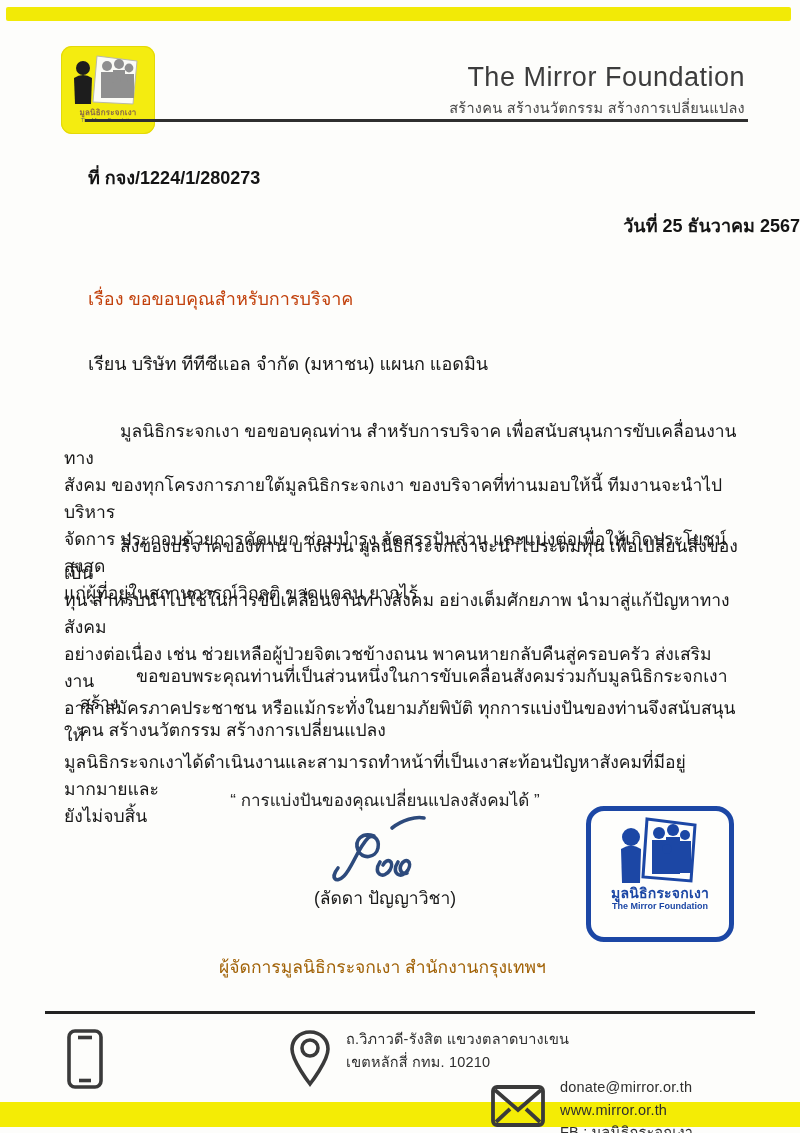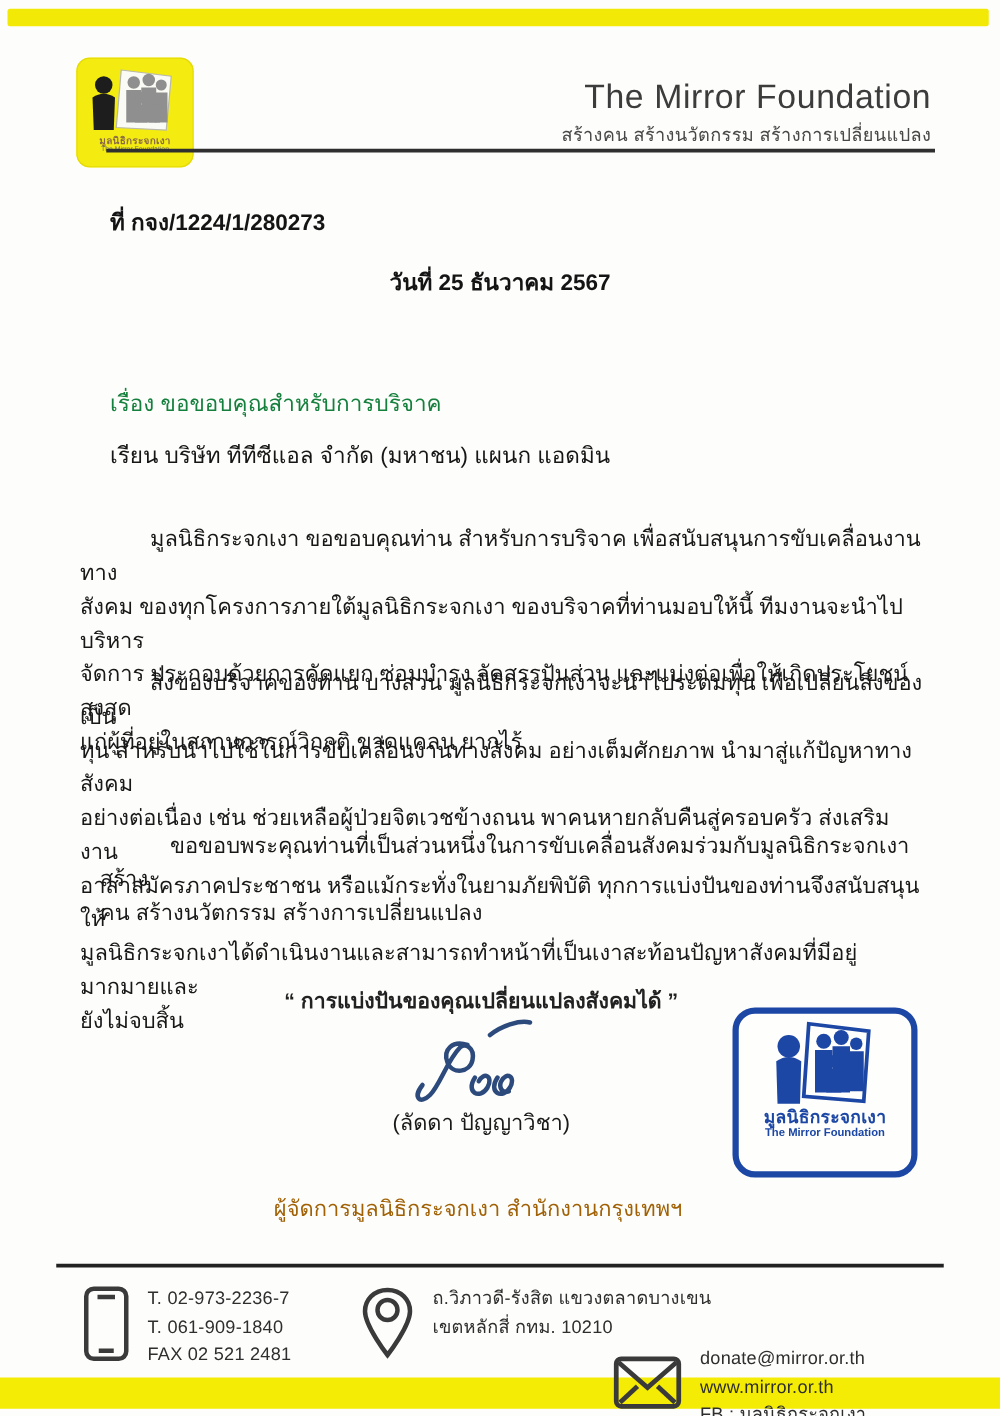--- a/index.html
+++ b/index.html
@@ -18,27 +18,27 @@
         box-shadow:0 0 0 1px #e4d909 inset;display:flex;flex-direction:column;align-items:center;}
   .logo svg{display:block;margin-top:6px;}
   .logo-th{font-size:8px;font-weight:bold;color:#8a6a46;letter-spacing:.2px;line-height:9px;}
   .logo-en{font-size:5.5px;color:#6d6d6d;line-height:7px;}
   .hdr-title{right:55px;top:62px;text-align:right;font-size:27px;color:#3c3c3c;
              font-weight:500;letter-spacing:.5px;}
   .hdr-tag{right:55px;top:96px;text-align:right;font-size:14.5px;color:#474747;letter-spacing:.3px;}
   .hdr-rule{left:85px;width:663px;top:119px;height:3px;background:#2f2f2f;}
   
   .ref{left:88px;top:163px;font-size:18px;font-weight:bold;color:#141414;}
-  .date{left:0;width:800px;top:211px;text-align:center;font-size:18px;font-weight:bold;color:#141414;}
-  .subject{left:88px;top:308px;font-size:18px;color:#15803d;font-weight:500;}
+  .date{left:0;width:800px;top:211px;text-align:right;font-size:18px;font-weight:bold;color:#141414;}
+  .subject{left:88px;top:284px;font-size:18px;color:#c2410c;font-weight:500;}
   .recipient{left:88px;top:349px;font-size:18px;color:#161616;font-weight:500;}
   .para{left:64px;width:676px;font-size:17.5px;line-height:27px;color:#181818;
         text-indent:56px;white-space:pre-line;text-align:left;}
   .p1{top:398px;margin-top:20px;} .p2{top:533px;} .p3{top:663px;margin-left:16px;}
-  .quote{left:0;width:770px;top:786px;text-align:center;font-size:17px;font-weight:700;color:#222;}
+  .quote{left:0;width:770px;top:786px;text-align:center;font-size:17px;font-weight:400;color:#222;}
   
   .sig-script{left:318px;top:810px;width:150px;height:78px;}
   .sig-name{left:200px;width:370px;top:884px;text-align:center;font-size:17.5px;color:#191919;}
   .sig-title{left:110px;width:545px;top:953px;text-align:center;font-size:17.5px;color:#a16207;}
   
   .stamp{left:586px;top:806px;width:148px;height:136px;border:5px solid #1c47a5;border-radius:18px;
          background:#fefefc;display:flex;flex-direction:column;align-items:center;box-sizing:border-box;}
   .stamp svg{display:block;margin-top:4px;}
   .stamp-th{font-size:14px;font-weight:bold;color:#1c47a5;line-height:16px;letter-spacing:.2px;}
   .stamp-en{font-size:9px;font-weight:bold;color:#1c47a5;line-height:11px;}
@@ -132,25 +132,20 @@
 </div>
 
 <div class="abs ftr-rule"></div>
 
 <div class="abs ftr-col c1">
   <svg class="icon" width="38" height="62" viewBox="0 0 38 62" fill="none" stroke="#3a3a3a" stroke-width="3.6">
     <rect x="3" y="3" width="32" height="56" rx="6"></rect>
     <line x1="12" y1="9.5" x2="26" y2="9.5"></line>
     <line x1="13" y1="52.5" x2="25" y2="52.5"></line>
   </svg>
-  <div class="lines">
-    <div>T. 02-973-2236-7</div>
-    <div>T. 061-909-1840</div>
-    <div>FAX 02 521 2481</div>
-  </div>
 </div>
 
 <div class="abs ftr-col c2">
   <svg class="icon" width="44" height="62" viewBox="0 0 44 62" fill="none" stroke="#3a3a3a" stroke-width="3.6">
     <path d="M22 4 C11 4 4 12 4 21 C4 33 22 56 22 56 C22 56 40 33 40 21 C40 12 33 4 22 4 Z"></path>
     <circle cx="22" cy="20" r="8"></circle>
   </svg>
   <div class="lines">
     <div>ถ.วิภาวดี-รังสิต แขวงตลาดบางเขน</div>
     <div>เขตหลักสี่ กทม. 10210</div>

